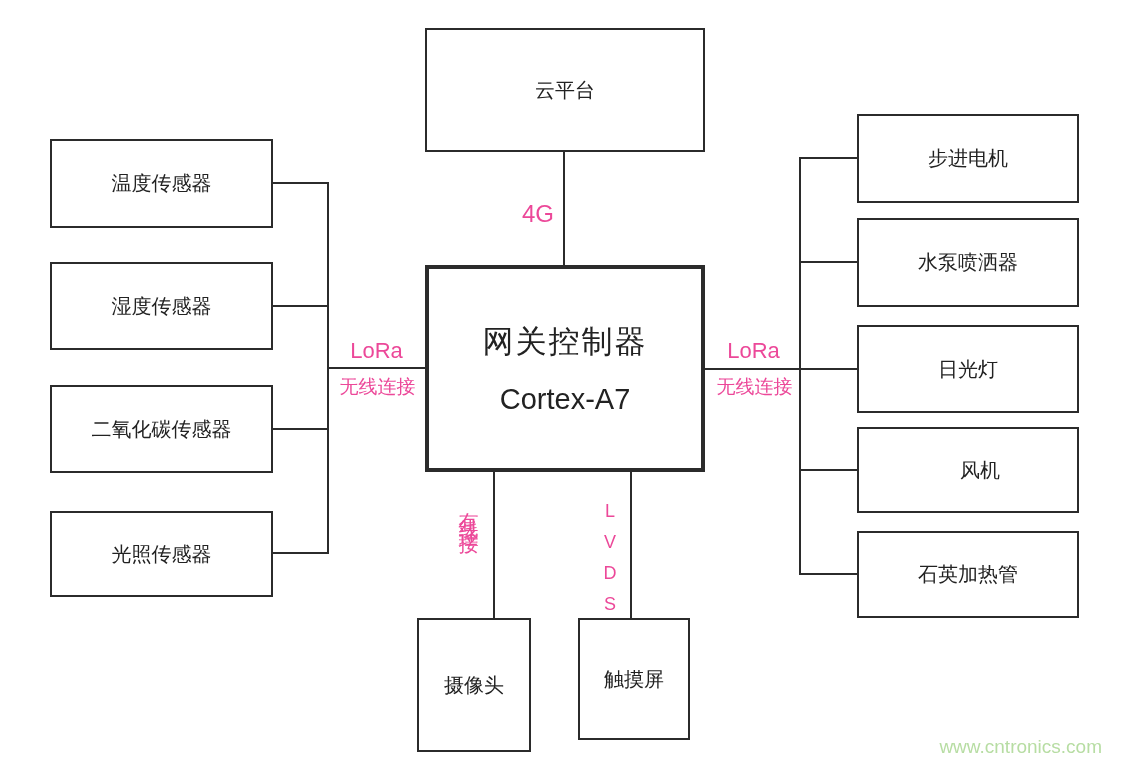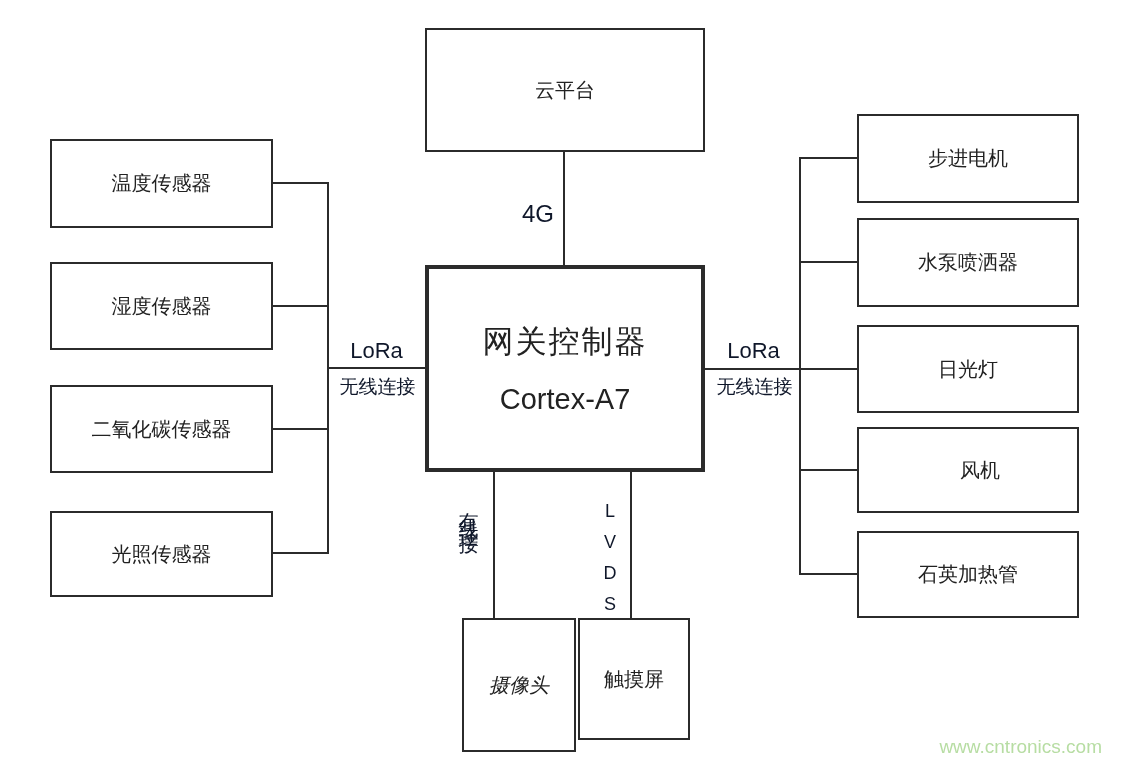--- a/index.html
+++ b/index.html
@@ -30,21 +30,21 @@
     flex-direction: column;
     gap: 20px;
   }
   .gw-title { font-size: 31px; letter-spacing: 2px; }
   .gw-sub   { font-size: 29px; }
   .hline { position: absolute; height: 2px; background: #2b2b2b; z-index: 1; }
   .vline { position: absolute; width: 2px;  background: #2b2b2b; z-index: 1; }
   .lbl {
     position: absolute;
     font-size: 20px;
-    color: #0f172a;
+    color: #ec4899;
     z-index: 3;
     background: transparent;
   }
   .lbl.center { text-align: center; }
   .vtext {
     writing-mode: vertical-lr;
     text-orientation: upright;
   }
   .watermark {
     position: absolute;
@@ -71,21 +71,21 @@
   <div class="box" style="left:50px; top:262px; width:223px; height:88px;">湿度传感器</div>
   <div class="box" style="left:50px; top:385px; width:223px; height:88px;">二氧化碳传感器</div>
   <div class="box" style="left:50px; top:511px; width:223px; height:86px;">光照传感器</div>
 
   <div class="box" style="left:857px; top:114px; width:222px; height:89px;">步进电机</div>
   <div class="box" style="left:857px; top:218px; width:222px; height:89px;">水泵喷洒器</div>
   <div class="box" style="left:857px; top:325px; width:222px; height:88px;">日光灯</div>
   <div class="box" style="left:857px; top:427px; width:222px; height:86px;padding-left:24px;">风机</div>
   <div class="box" style="left:857px; top:531px; width:222px; height:87px;">石英加热管</div>
 
-  <div class="box" style="left:462px; top:618px; width:114px; height:134px;font-style:italic;">摄像头</div>
+  <div class="box" style="left:417px; top:618px; width:114px; height:134px;">摄像头</div>
   <div class="box" style="left:578px; top:618px; width:112px; height:122px;">触摸屏</div>
 
   <div class="vline" style="left:563px; top:152px; height:113px;"></div>
 
   <div class="vline" style="left:327px; top:182px; height:372px;"></div>
   <div class="hline" style="left:272px; top:182px; width:57px;"></div>
   <div class="hline" style="left:272px; top:305px; width:57px;"></div>
   <div class="hline" style="left:272px; top:428px; width:57px;"></div>
   <div class="hline" style="left:272px; top:552px; width:57px;"></div>
   <div class="hline" style="left:327px; top:367px; width:98px;"></div>

